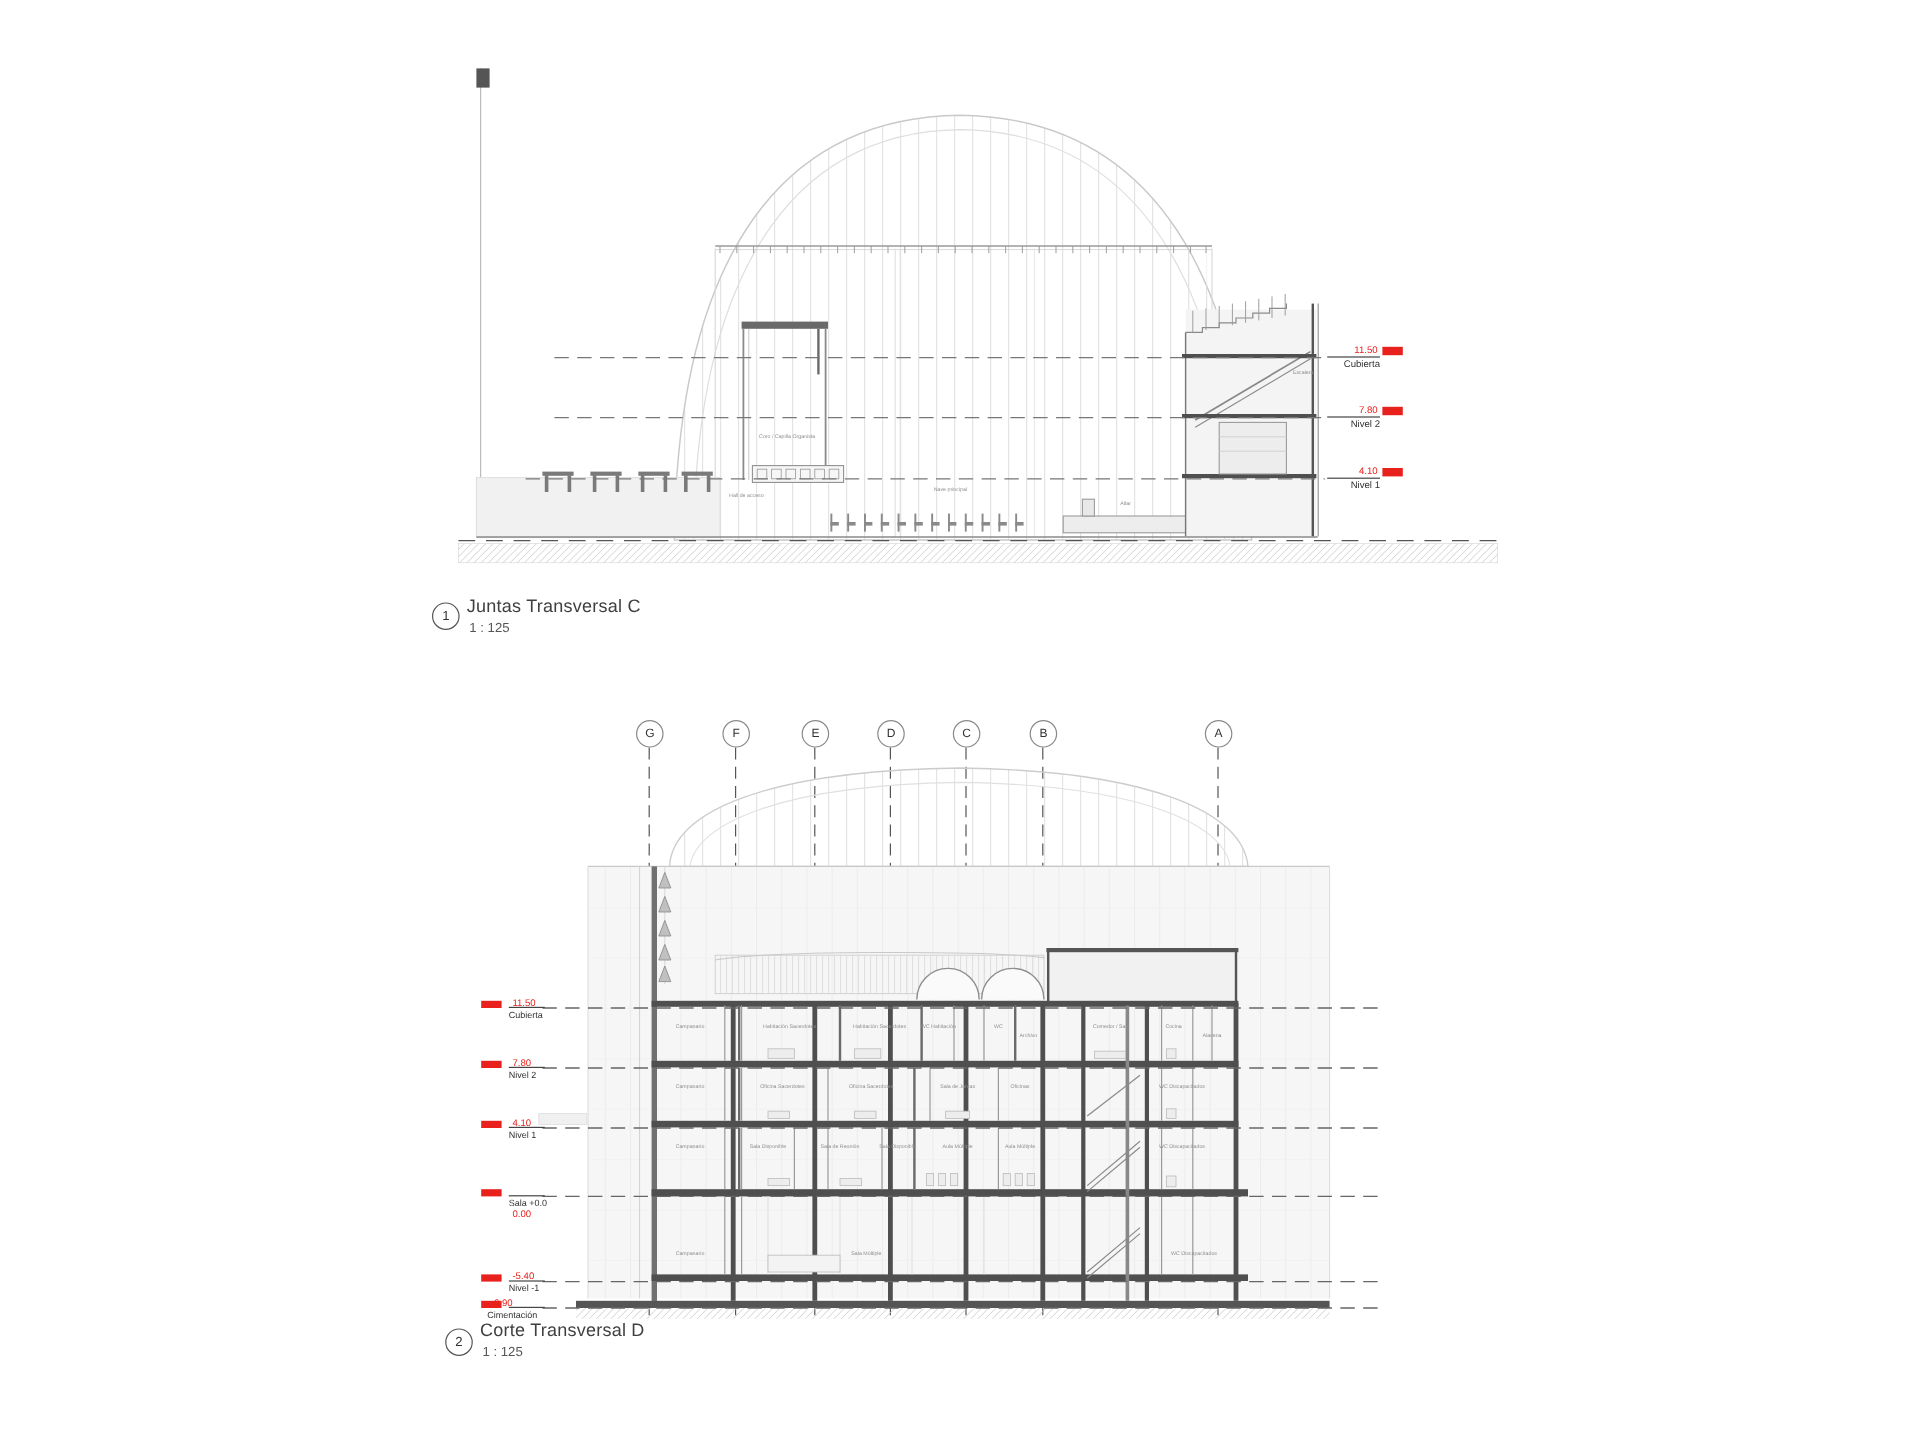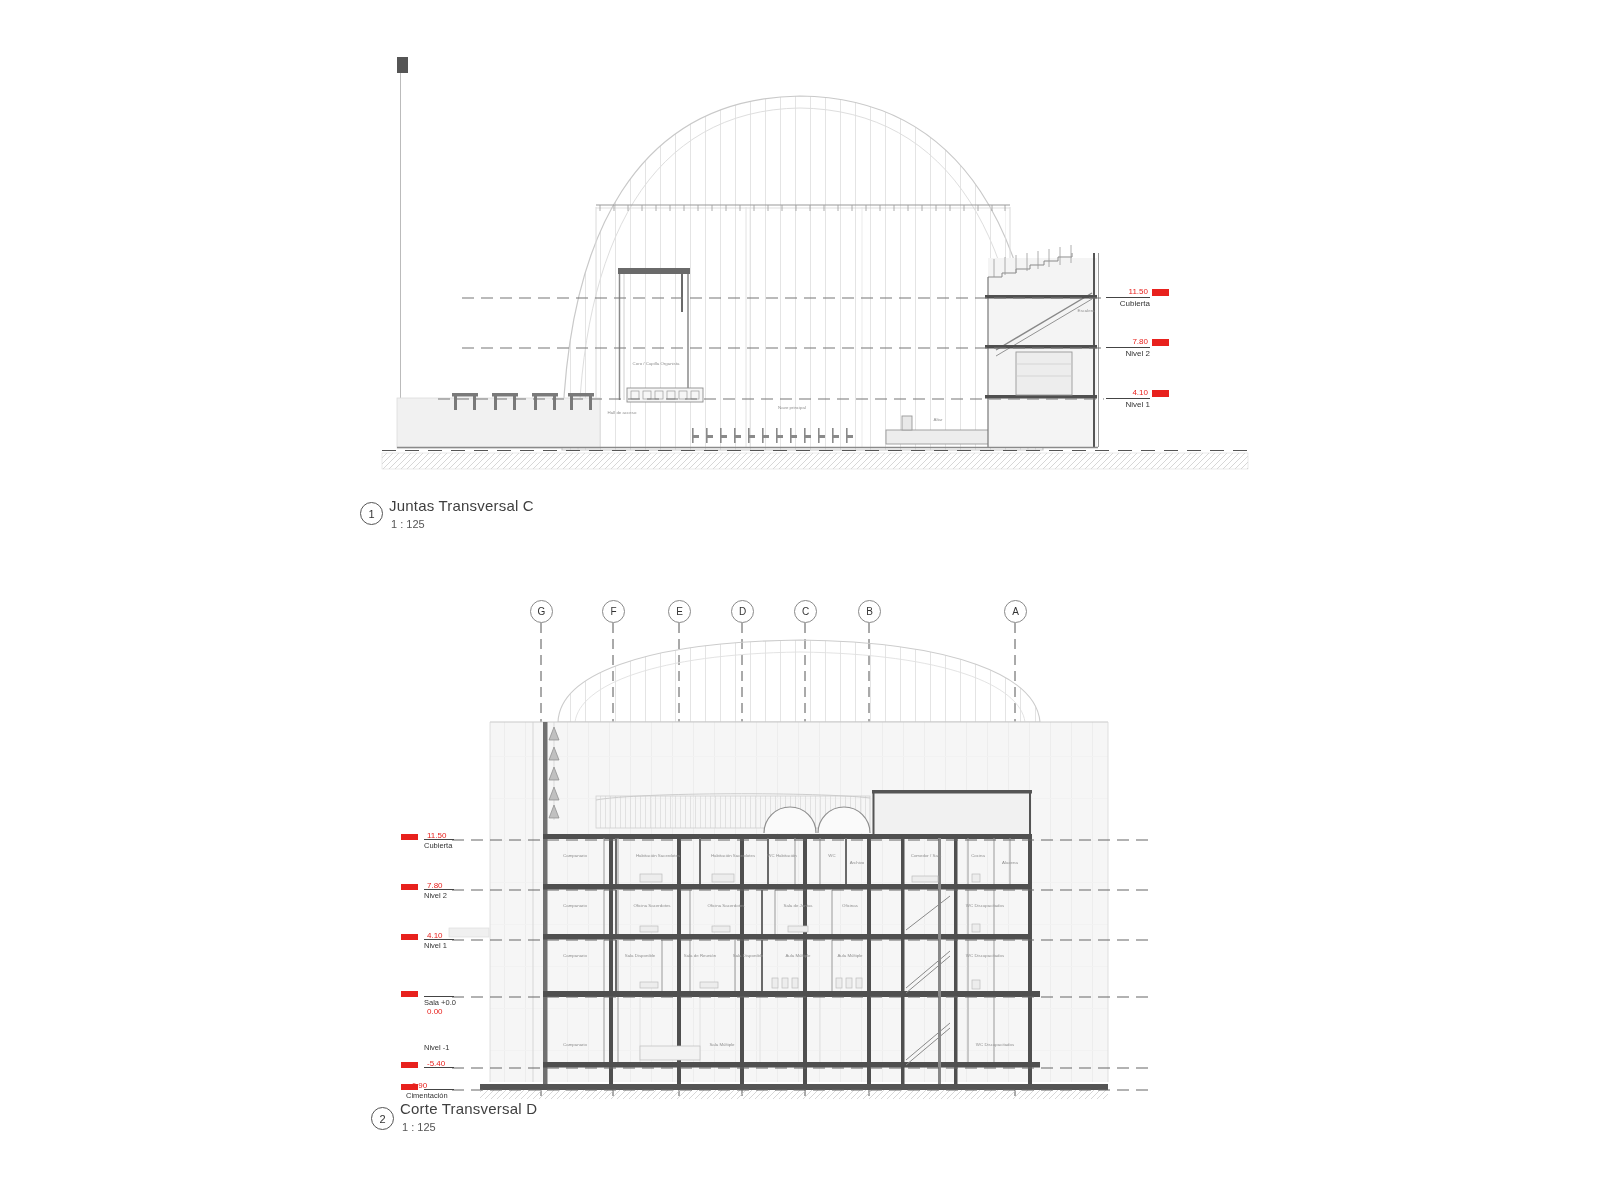--- a/index.html
+++ b/index.html
@@ -398,21 +398,21 @@
 <div>
   <div class="lvl-bar" style="left:401px;top:991px;width:17px;height:6px;"></div>
   <div class="lvl-num" style="left:427px;top:988px;margin-top:19px;">0.00</div>
   <div class="lvl-ul" style="left:424px;top:996px;width:30px;"></div>
   <div class="lvl-lab" style="left:424px;top:998px;">Sala +0.0</div>
 </div>
 <div>
   <div class="lvl-bar" style="left:401px;top:1062px;width:17px;height:6px;"></div>
   <div class="lvl-num" style="left:427px;top:1059px;">-5.40</div>
   <div class="lvl-ul" style="left:424px;top:1067px;width:30px;"></div>
-  <div class="lvl-lab" style="left:424px;top:1043px;text-align:center;">Nivel -1</div>
+  <div class="lvl-lab" style="left:424px;top:1069px;text-align:center;">Nivel -1</div>
 </div>
 <div>
   <div class="lvl-bar" style="left:401px;top:1084px;width:17px;height:6px;"></div>
   <div class="lvl-num" style="left:409px;top:1081px;">-6.90</div>
   <div class="lvl-ul" style="left:424px;top:1089px;width:30px;"></div>
   <div class="lvl-lab" style="left:406px;top:1091px;">Cimentación</div>
 </div>
 
 <div>
   <div class="title-circle" style="left:360px;top:502px;">

